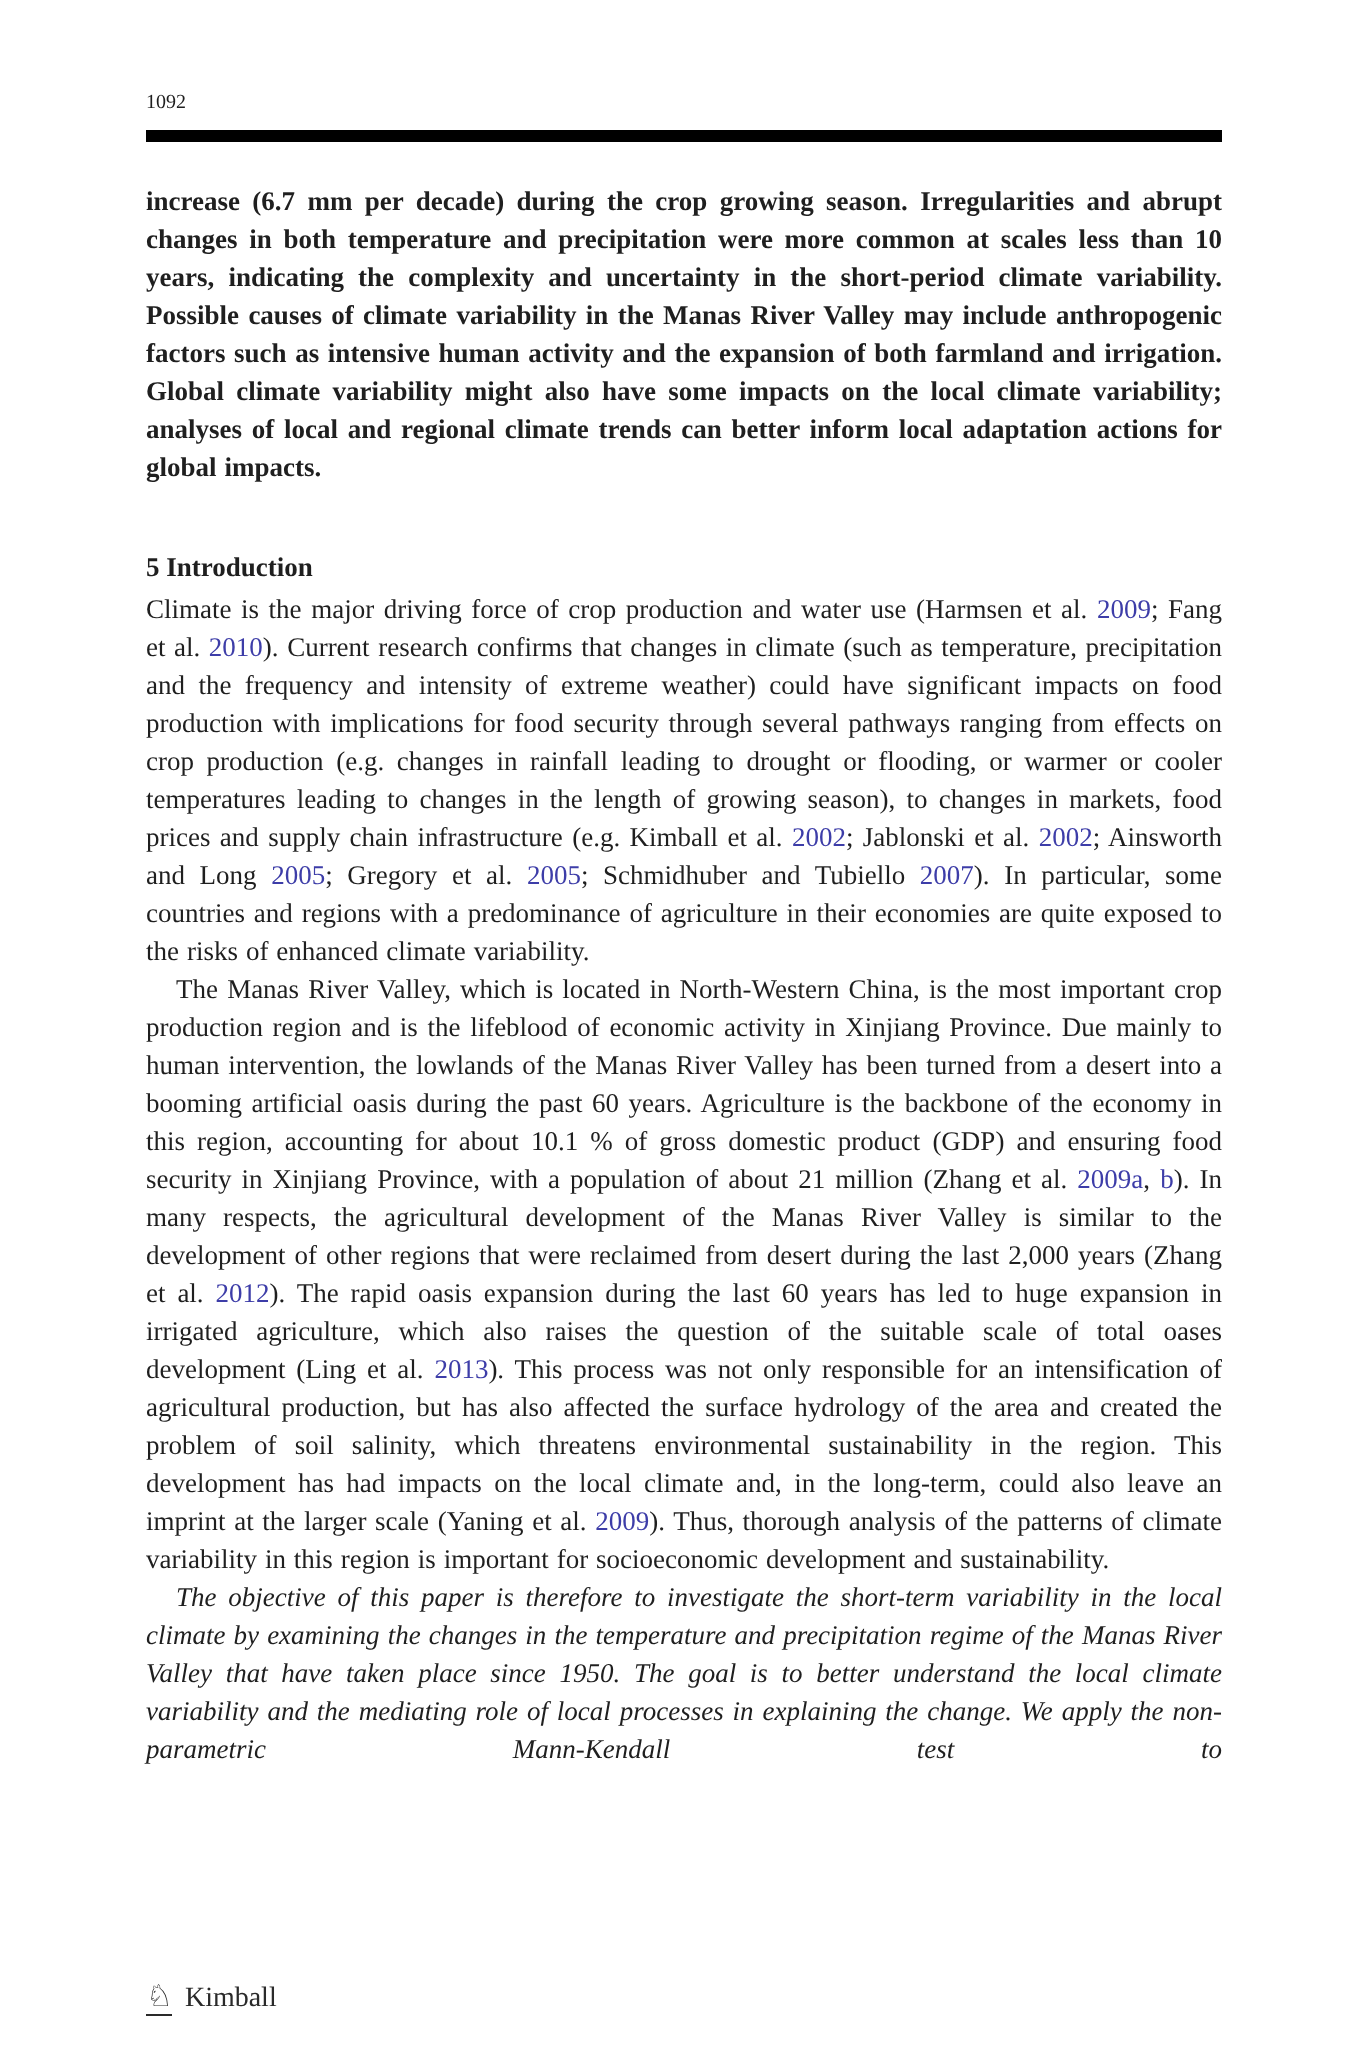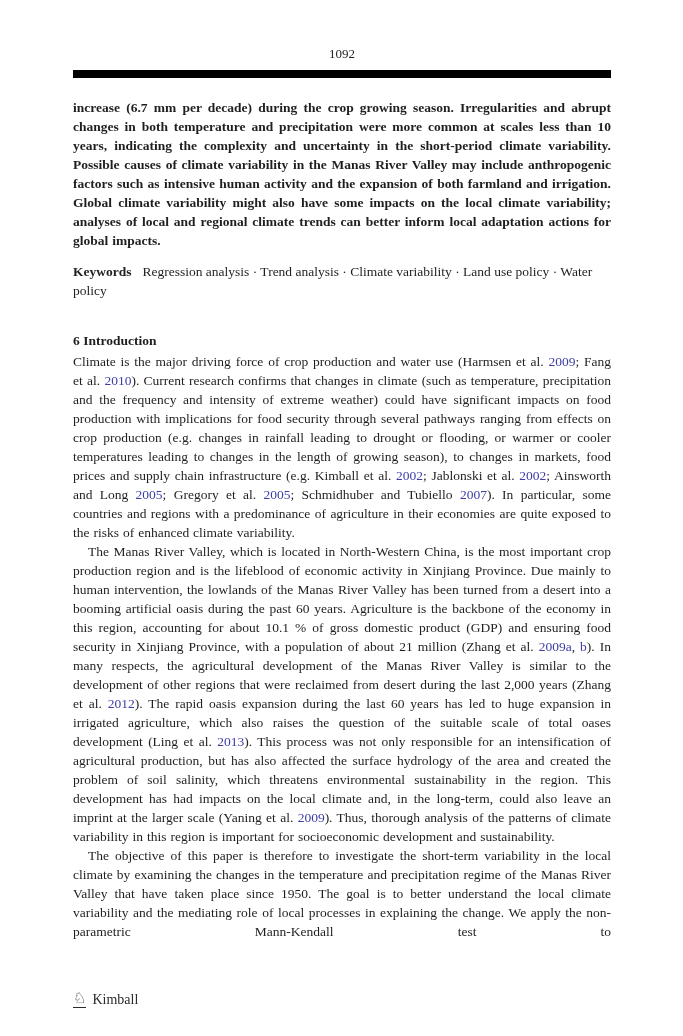--- a/index.html
+++ b/index.html
@@ -13,25 +13,25 @@
     height: 1036px;
     background: #ffffff;
     box-sizing: border-box;
     padding: 46px 72px 0 73px;
     font-family: "Liberation Serif", serif;
     color: #1f1f1f;
     overflow: hidden;
   }
   .header {
     display: flex;
-    justify-content: center;
+    justify-content: space-between;
     align-items: flex-end;
-    font-size: 13px;
+    font-size: 10px;
     padding-bottom: 8px;
-    border-bottom: 8px solid #000000;
+    border-bottom: 6px solid #000000;
   }
   .para {
     margin: 0;
     font-size: 13.5px;
     line-height: 19px;
     text-align: justify;
     word-spacing: 0.6px;
   }
   .abstract { margin-top: 20px; font-weight: bold; }
   .keywords {
@@ -45,21 +45,21 @@
     margin-right: 11px;
   }
   .section-heading {
     margin: 31px 0 0 0;
     font-size: 13.5px;
     line-height: 19px;
     font-weight: bold;
   }
   .body-first { margin-top: 2px; }
   .indent { text-indent: 15px; }
-  .cont { text-align-last: justify; }
+  .cont { text-align-last: justify; font-style: italic; }
   .cite { color: var(--link-color, #3d3da8); }
   .footer {
     position: absolute;
     left: 73px;
     bottom: 28px;
     display: flex;
     align-items: center;
     gap: 6px;
     font-size: 14px;
     color: #2a2a2a;
@@ -76,25 +76,22 @@
 <body>
 
 <div class="page">
 
   <div class="header">
     <span>1092</span>
   </div>
 
   <p class="para abstract">increase (6.7 mm per decade) during the crop growing season. Irregularities and abrupt changes in both temperature and precipitation were more common at scales less than 10 years, indicating the complexity and uncertainty in the short-period climate variability. Possible causes of climate variability in the Manas River Valley may include anthropogenic factors such as intensive human activity and the expansion of both farmland and irrigation. Global climate variability might also have some impacts on the local climate variability; analyses of local and regional climate trends can better inform local adaptation actions for global impacts.</p>
 
-  <p class="keywords">
-    <span class="kw-label">Keywords</span><span>Regression analysis · Trend analysis · Climate variability · Land use policy · Water policy</span>
-  </p>
 
-  <h2 class="section-heading">6 Introduction</h2>
+  <h2 class="section-heading">5 Introduction</h2>
 
   <p class="para body-first"><span class="run">Climate is the major driving force of crop production and water use (Harmsen et al. </span><span class="cite">2009</span><span class="run">; Fang et al. </span><span class="cite">2010</span><span class="run">). Current research confirms that changes in climate (such as temperature, precipitation and the frequency and intensity of extreme weather) could have significant impacts on food production with implications for food security through several pathways ranging from effects on crop production (e.g. changes in rainfall leading to drought or flooding, or warmer or cooler temperatures leading to changes in the length of growing season), to changes in markets, food prices and supply chain infrastructure (e.g. Kimball et al. </span><span class="cite">2002</span><span class="run">; Jablonski et al. </span><span class="cite">2002</span><span class="run">; Ainsworth and Long </span><span class="cite">2005</span><span class="run">; Gregory et al. </span><span class="cite">2005</span><span class="run">; Schmidhuber and Tubiello </span><span class="cite">2007</span><span class="run">). In particular, some countries and regions with a predominance of agriculture in their economies are quite exposed to the risks of enhanced climate variability.</span></p>
   <p class="para indent"><span class="run">The Manas River Valley, which is located in North-Western China, is the most important crop production region and is the lifeblood of economic activity in Xinjiang Province. Due mainly to human intervention, the lowlands of the Manas River Valley has been turned from a desert into a booming artificial oasis during the past 60 years. Agriculture is the backbone of the economy in this region, accounting for about 10.1 % of gross domestic product (GDP) and ensuring food security in Xinjiang Province, with a population of about 21 million (Zhang et al. </span><span class="cite">2009a</span><span class="run">, </span><span class="cite">b</span><span class="run">). In many respects, the agricultural development of the Manas River Valley is similar to the development of other regions that were reclaimed from desert during the last 2,000 years (Zhang et al. </span><span class="cite">2012</span><span class="run">). The rapid oasis expansion during the last 60 years has led to huge expansion in irrigated agriculture, which also raises the question of the suitable scale of total oases development (Ling et al. </span><span class="cite">2013</span><span class="run">). This process was not only responsible for an intensification of agricultural production, but has also affected the surface hydrology of the area and created the problem of soil salinity, which threatens environmental sustainability in the region. This development has had impacts on the local climate and, in the long-term, could also leave an imprint at the larger scale (Yaning et al. </span><span class="cite">2009</span><span class="run">). Thus, thorough analysis of the patterns of climate variability in this region is important for socioeconomic development and sustainability.</span></p>
   <p class="para indent cont"><span class="run">The objective of this paper is therefore to investigate the short-term variability in the local climate by examining the changes in the temperature and precipitation regime of the Manas River Valley that have taken place since 1950. The goal is to better understand the local climate variability and the mediating role of local processes in explaining the change. We apply the non-parametric Mann-Kendall test to</span></p>
 
   <div class="footer">
     <span class="horse">♘</span>
     <span>Kimball</span>
   </div>
 

